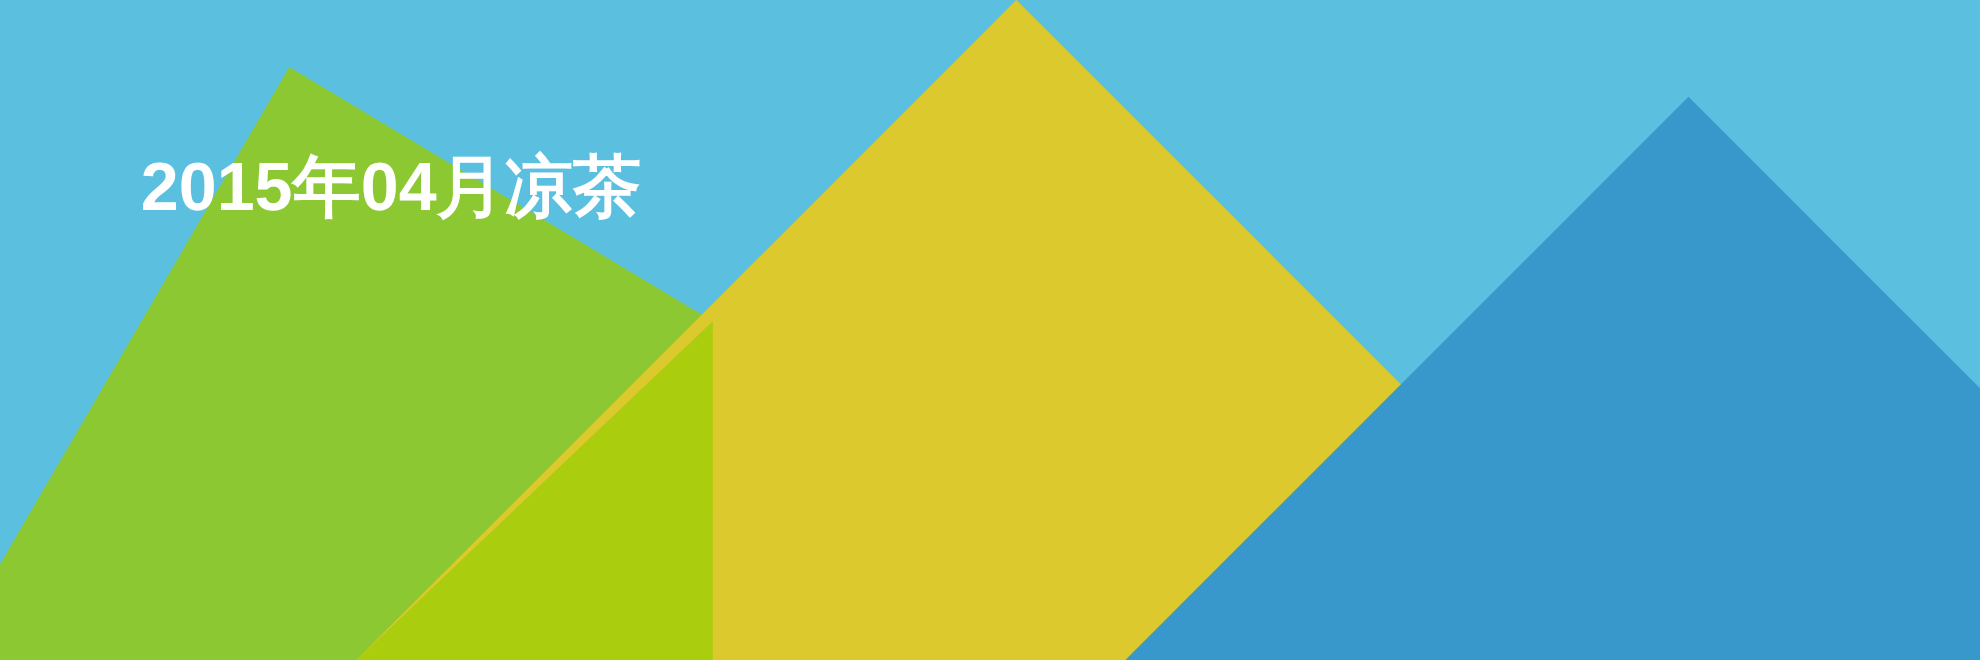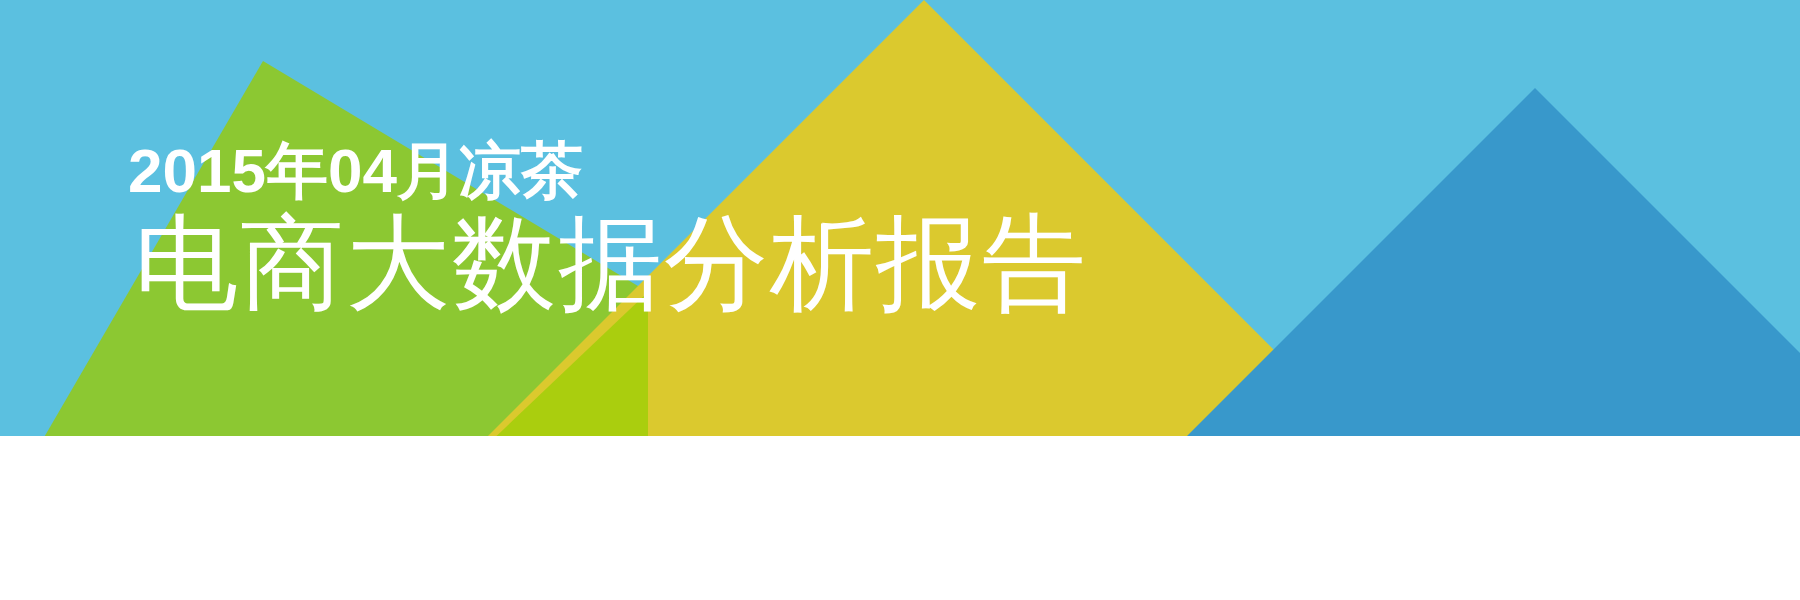--- a/index.html
+++ b/index.html
@@ -48,28 +48,27 @@
     font-size: 104px;
     font-weight: 400;
     line-height: 1.18;
     letter-spacing: 2px;
     white-space: nowrap;
   }
 </style>
 </head>
 <body>
 
-<div id="cover" style="width: 1800px; height: 436px; background: #1d4ed8;">
+<div id="cover" style="width: 1800px; height: 600px; background: #1d4ed8;">
 
   <svg id="bg-svg" viewBox="0 0 1800 600" preserveAspectRatio="none">
     <rect x="0" y="0" width="1800" height="600" fill="#5BC0E0"></rect>
     <polygon points="263,61 648,292 648,600 0,600 0,513" fill="#8CC832"></polygon>
     <polygon points="924,0 1524,600 324,600" fill="#DBC92E"></polygon>
     <polygon points="648,292 648,600 324,600" fill="#AACE0E"></polygon>
     <polygon points="1535,88 1800,353 1800,600 1023,600" fill="#3898CB"></polygon>
   </svg>
 
   <div id="title-block">
     <div class="title-line-1" style="color: rgb(255, 255, 255);">2015年04月凉茶</div>
-    <div class="title-line-2" style="color: rgb(255, 255, 255);">电商大数据分析报告</div>
   </div>
 
 </div>
 
 </body></html>

